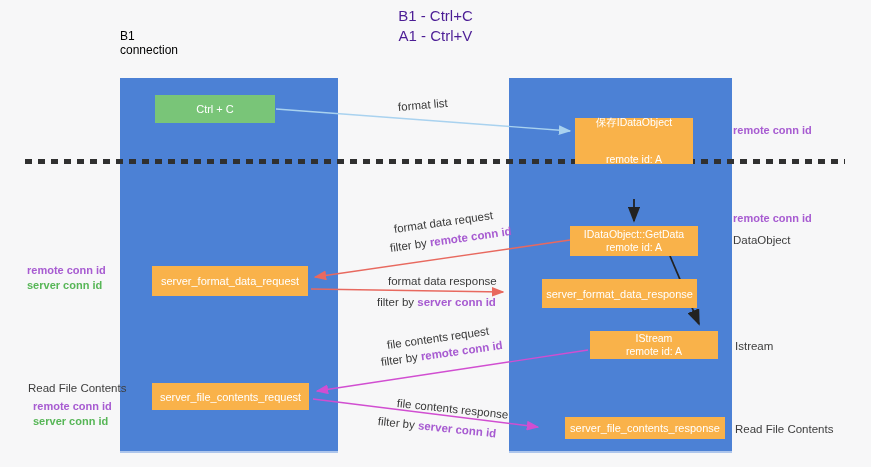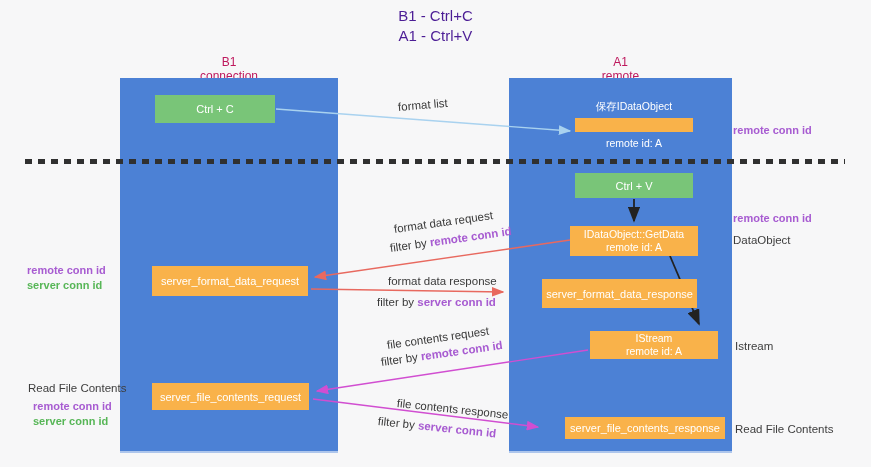--- a/index.html
+++ b/index.html
@@ -1,21 +1,21 @@
 <!DOCTYPE html>
 <html style="--lane-blue: #4c81d5; --node-green: #79c578; --node-orange: #f9b24a; --conn-purple: #a75bd1; --conn-green: #57b657; --arrow-red: #e8695f; --arrow-magenta: #d14ed1; --arrow-blue: #a9d2ef; --arrow-black: #222222;"><head>
 <meta charset="utf-8">
 <style>
   html,body{margin:0;padding:0;background:#f7f7f8;font-family:"Liberation Sans",sans-serif;}
   .canvas{position:relative;width:871px;height:467px;background:#f7f7f8;overflow:hidden;}
 
   .title{position:absolute;left:0;top:6px;width:871px;text-align:center;
          font-size:15px;line-height:20px;color:#4c1d95;}
 
-  .lane-header{position:absolute;top:55px;text-align:center;font-size:12px;line-height:14px;color:#be185d;}
+  .lane-header{position:absolute;top:29px;font-size:12px;line-height:14px;color:#000000;}
   .lane{position:absolute;top:78px;height:373px;background:var(--lane-blue,#4c81d5);
         border-bottom:2px solid rgba(255,255,255,0.55);}
 
   .divider{position:absolute;left:25px;top:159px;width:820px;height:5px;
            background:repeating-linear-gradient(90deg,#303030 0 7px,transparent 7px 13px);}
 
   .node{position:absolute;display:flex;flex-direction:column;align-items:center;justify-content:center;
         color:#fff;text-align:center;z-index:3;}
   .node.green{background:var(--node-green,#79c578);font-size:11px;}
   .node.orange{background:var(--node-orange,#f9b24a);}
@@ -39,24 +39,20 @@
 
   <div class="title">
     <div>B1 - Ctrl+C</div>
     <div>A1 - Ctrl+V</div>
   </div>
 
   <div class="lane-header" style="left:120px;width:218px;">
     <div>B1</div>
     <div>connection</div>
   </div>
-  <div class="lane-header" style="left:509px;width:223px;">
-    <div>A1</div>
-    <div>remote</div>
-  </div>
 
   <div class="lane" style="left:120px;width:218px;"></div>
   <div class="lane" style="left:509px;width:223px;"></div>
 
   <div class="divider"></div>
 
   <svg class="arrows" width="871" height="467">
     <defs>
       <marker id="m-blue" markerWidth="9" markerHeight="7" refX="8" refY="3.5" orient="auto">
         <path d="M0,0 L9,3.5 L0,7 z" fill="#a9d2ef"></path>
@@ -75,26 +71,25 @@
     <path d="M634,199 L634,221" stroke="#222222" stroke-width="1.8" fill="none" marker-end="url(#m-black)"></path>
     <path d="M570,240 L315,277" stroke="#e8695f" stroke-width="1.4" fill="none" marker-end="url(#m-red)"></path>
     <path d="M311,289 L503,292" stroke="#e8695f" stroke-width="1.4" fill="none" marker-end="url(#m-red)"></path>
     <path d="M670,256 L699,324" stroke="#222222" stroke-width="1.8" fill="none" marker-end="url(#m-black)"></path>
     <path d="M588,350 L317,391" stroke="#d14ed1" stroke-width="1.4" fill="none" marker-end="url(#m-mag)"></path>
     <path d="M313,399 L538,427" stroke="#d14ed1" stroke-width="1.4" fill="none" marker-end="url(#m-mag)"></path>
   </svg>
 
   <div class="node green" style="left:155px;top:95px;width:120px;height:28px;">Ctrl + C</div>
 
-  <div class="node orange" style="left:575px;top:118px;width:118px;height:14px;gap:24px;">
+  <div class="node orange" style="left:575px;top:118px;width:118px;height:46px;gap:24px;">
     <div class="l">保存IDataObject</div>
     <div class="l">remote id: A</div>
   </div>
 
-  <div class="node green" style="left:575px;top:173px;width:118px;height:25px;">Ctrl + V</div>
 
   <div class="node orange" style="left:570px;top:226px;width:128px;height:30px;">
     <div class="l">IDataObject::GetData</div>
     <div class="l">remote id: A</div>
   </div>
 
   <div class="node orange single" style="left:152px;top:266px;width:156px;height:30px;">server_format_data_request</div>
 
   <div class="node orange single" style="left:510px;top:279px;width:155px;height:29px;margin-left:32px;">server_format_data_response</div>
 

